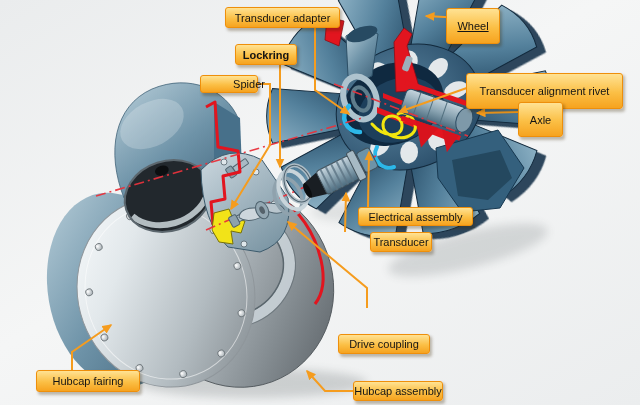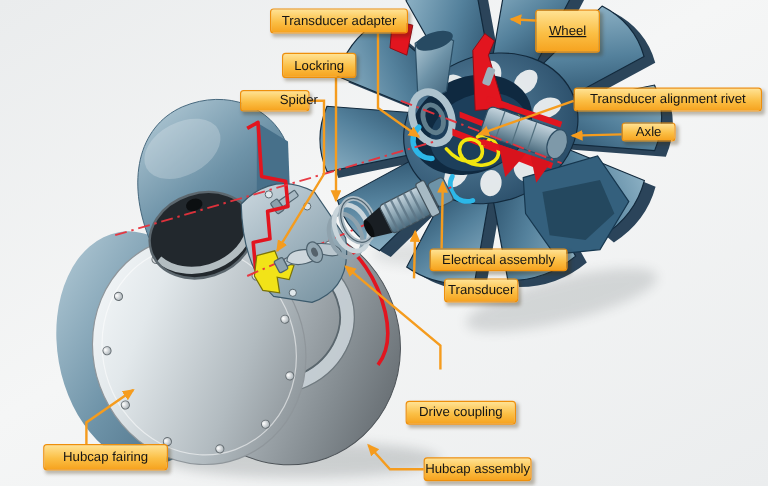--- a/index.html
+++ b/index.html
@@ -251,23 +251,23 @@
         <polyline points="345,232 346,193" marker-end="url(#arrowhead)"></polyline>
         <polyline points="367,308 367,288 288,222" marker-end="url(#arrowhead)"></polyline>
         <polyline points="72,370 72,352 111,325" marker-end="url(#arrowhead)"></polyline>
         <polyline points="353,391 325,391 307,371" marker-end="url(#arrowhead)"></polyline>
       </g>
 </svg>
 
 <div id="labels">
       <div class="callout" style="left: 225px; top: 7px; width: 115px; height: 21px;">Transducer adapter</div>
       <div class="callout" style="left: 446px; top: 8px; width: 54px; height: 36px; text-decoration: underline;">Wheel</div>
-      <div class="callout" style="left: 235px; top: 44px; width: 62px; height: 21px;">Lockring</div>
+      <div class="callout" style="left: 235px; top: 44px; width: 62px; height: 21px; font-weight: bold;">Lockring</div>
       <div class="callout" style="left: 200px; top: 75px; width: 58px; height: 18px; padding-left: 40px;">Spider</div>
-      <div class="callout" style="left: 478px; top: 73px; width: 157px; height: 20px; text-align: center;">Transducer alignment rivet</div>
-      <div class="callout" style="left: 518px; top: 102px; width: 45px; height: 16px;">Axle</div>
+      <div class="callout" style="left: 466px; top: 73px; width: 157px; height: 36px; text-align: center;">Transducer alignment rivet</div>
+      <div class="callout" style="left: 518px; top: 102px; width: 45px; height: 35px;">Axle</div>
       <div class="callout" style="left: 358px; top: 207px; width: 115px; height: 19px;">Electrical assembly</div>
       <div class="callout" style="left: 330px; top: 232px; width: 62px; height: 20px; margin-left: 40px;">Transducer</div>
       <div class="callout" style="left: 338px; top: 308px; width: 92px; height: 20px; margin-top: 26px;">Drive coupling</div>
       <div class="callout" style="left: 36px; top: 370px; width: 104px; height: 22px;">Hubcap fairing</div>
       <div class="callout" style="left: 353px; top: 381px; width: 90px; height: 20px;">Hubcap assembly</div>
     </div>
 </div>
 
 </body></html>

